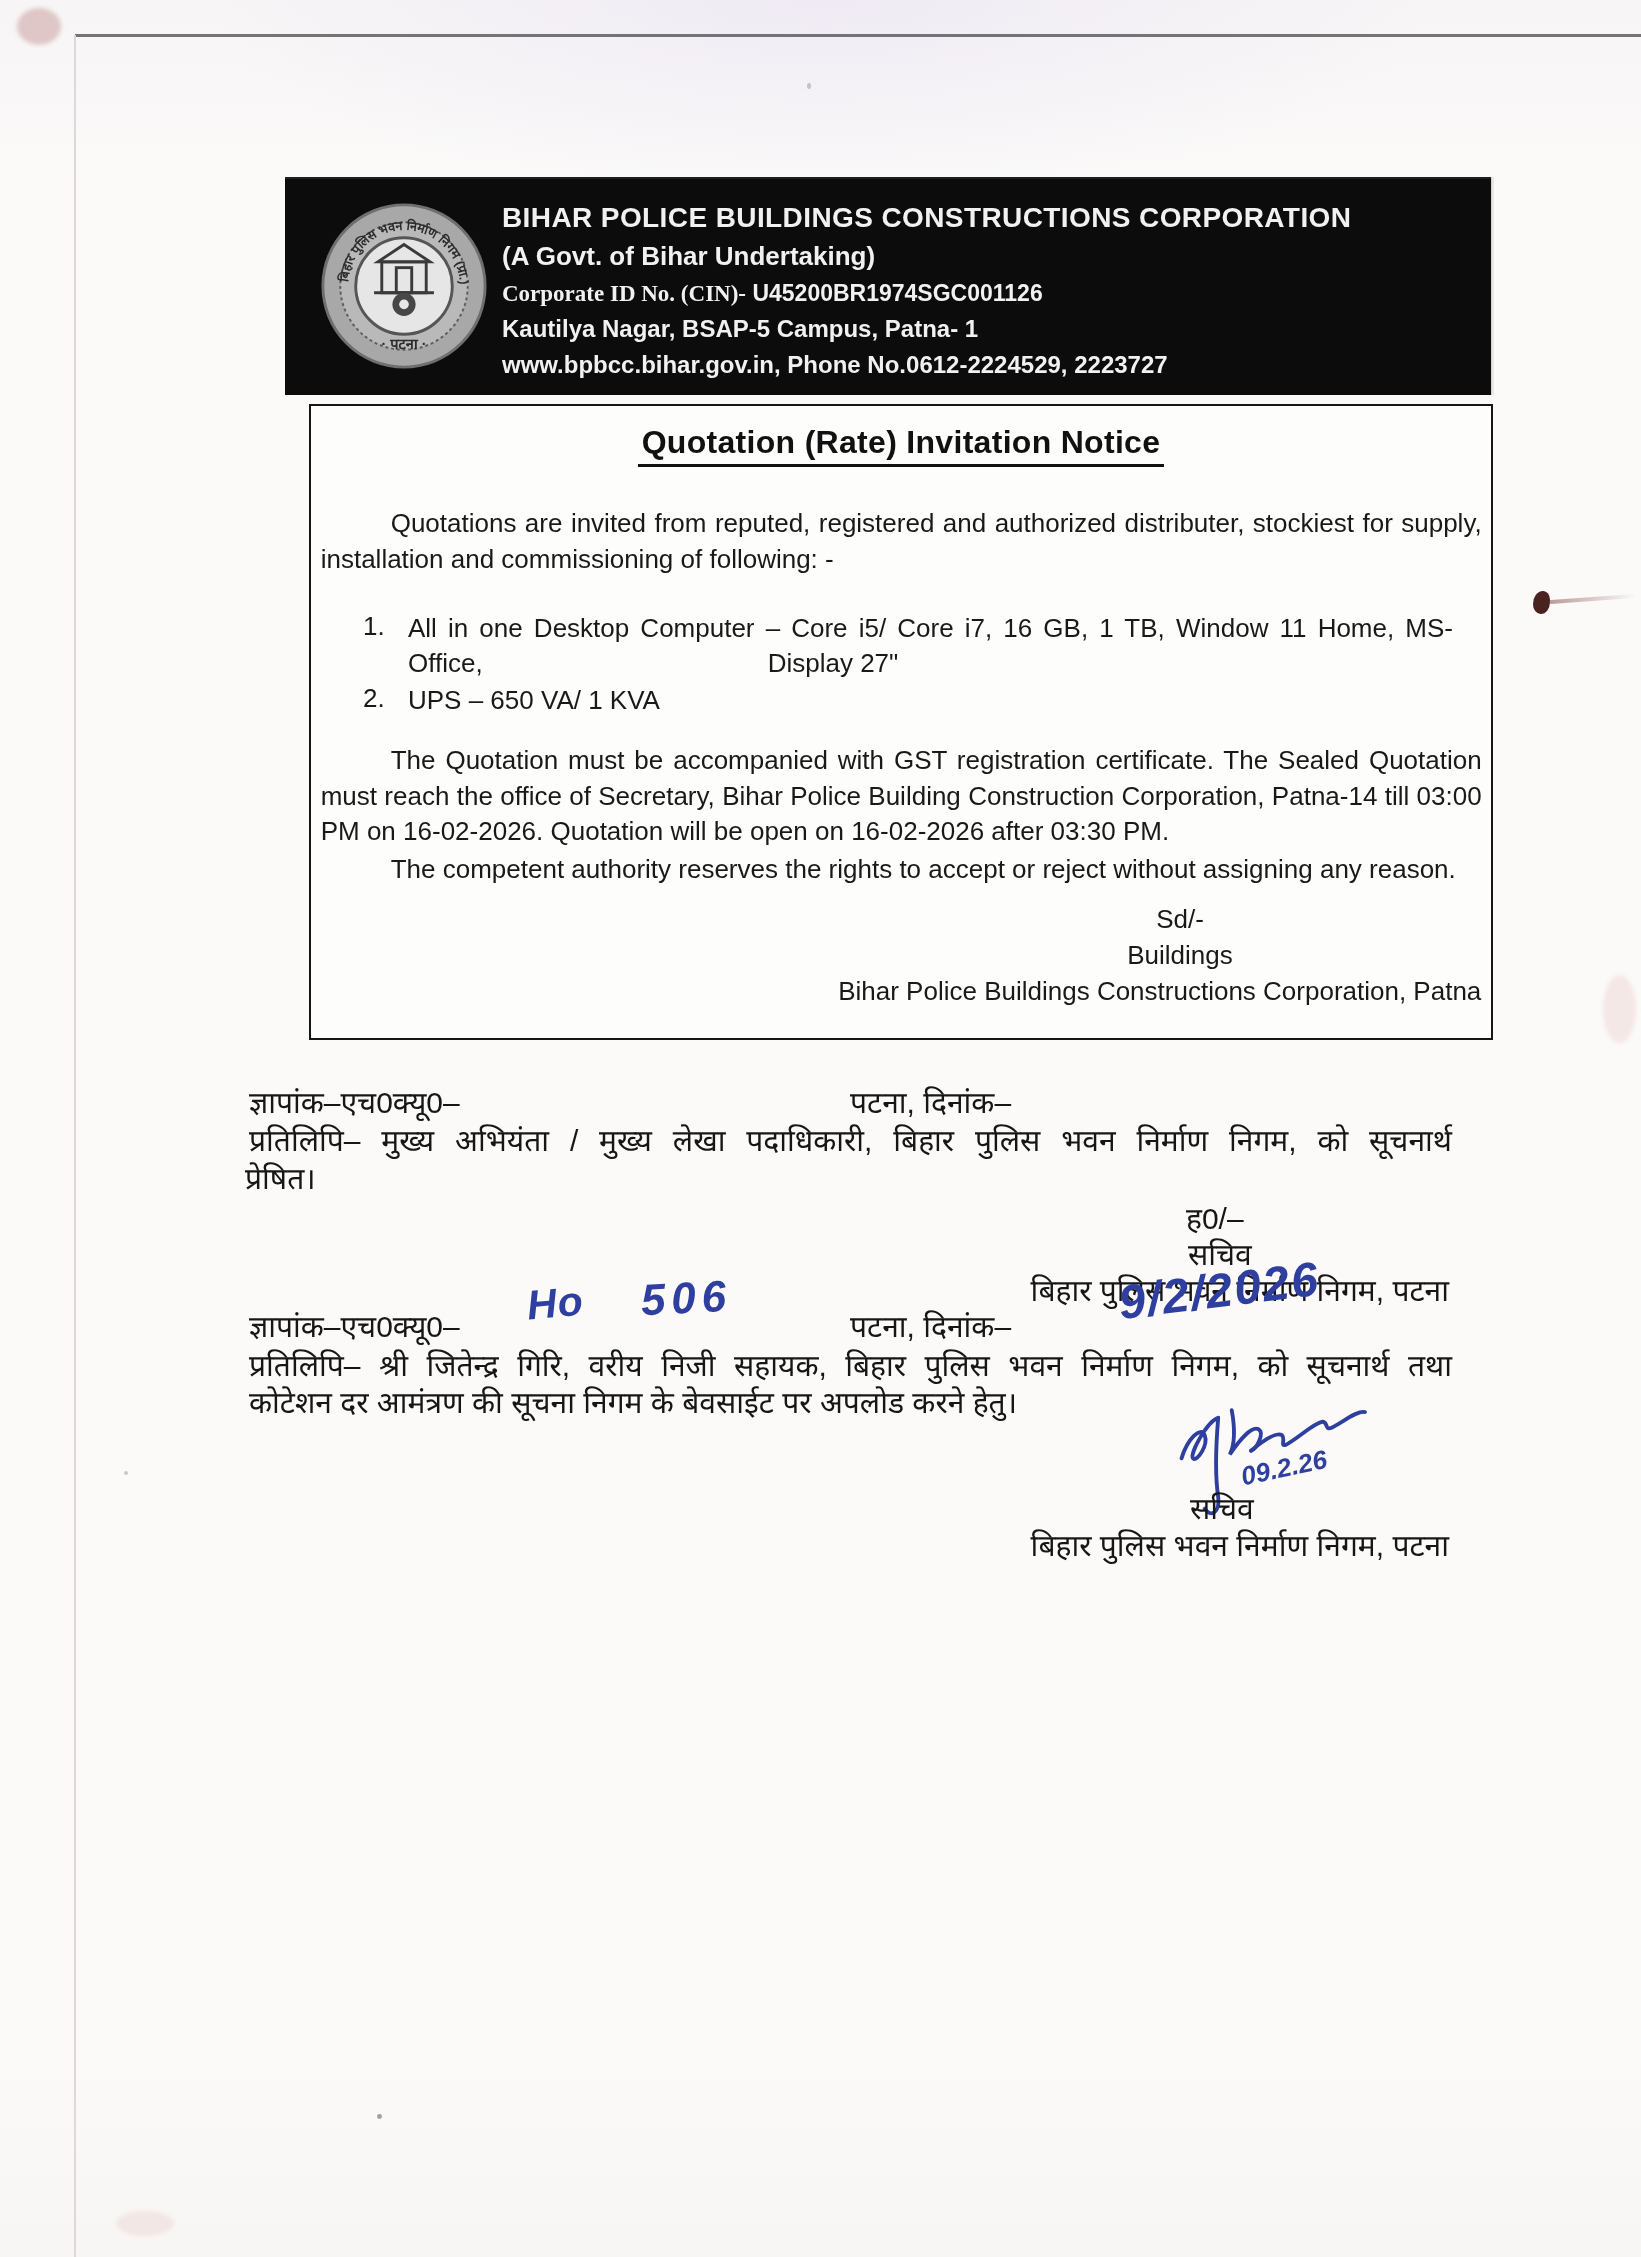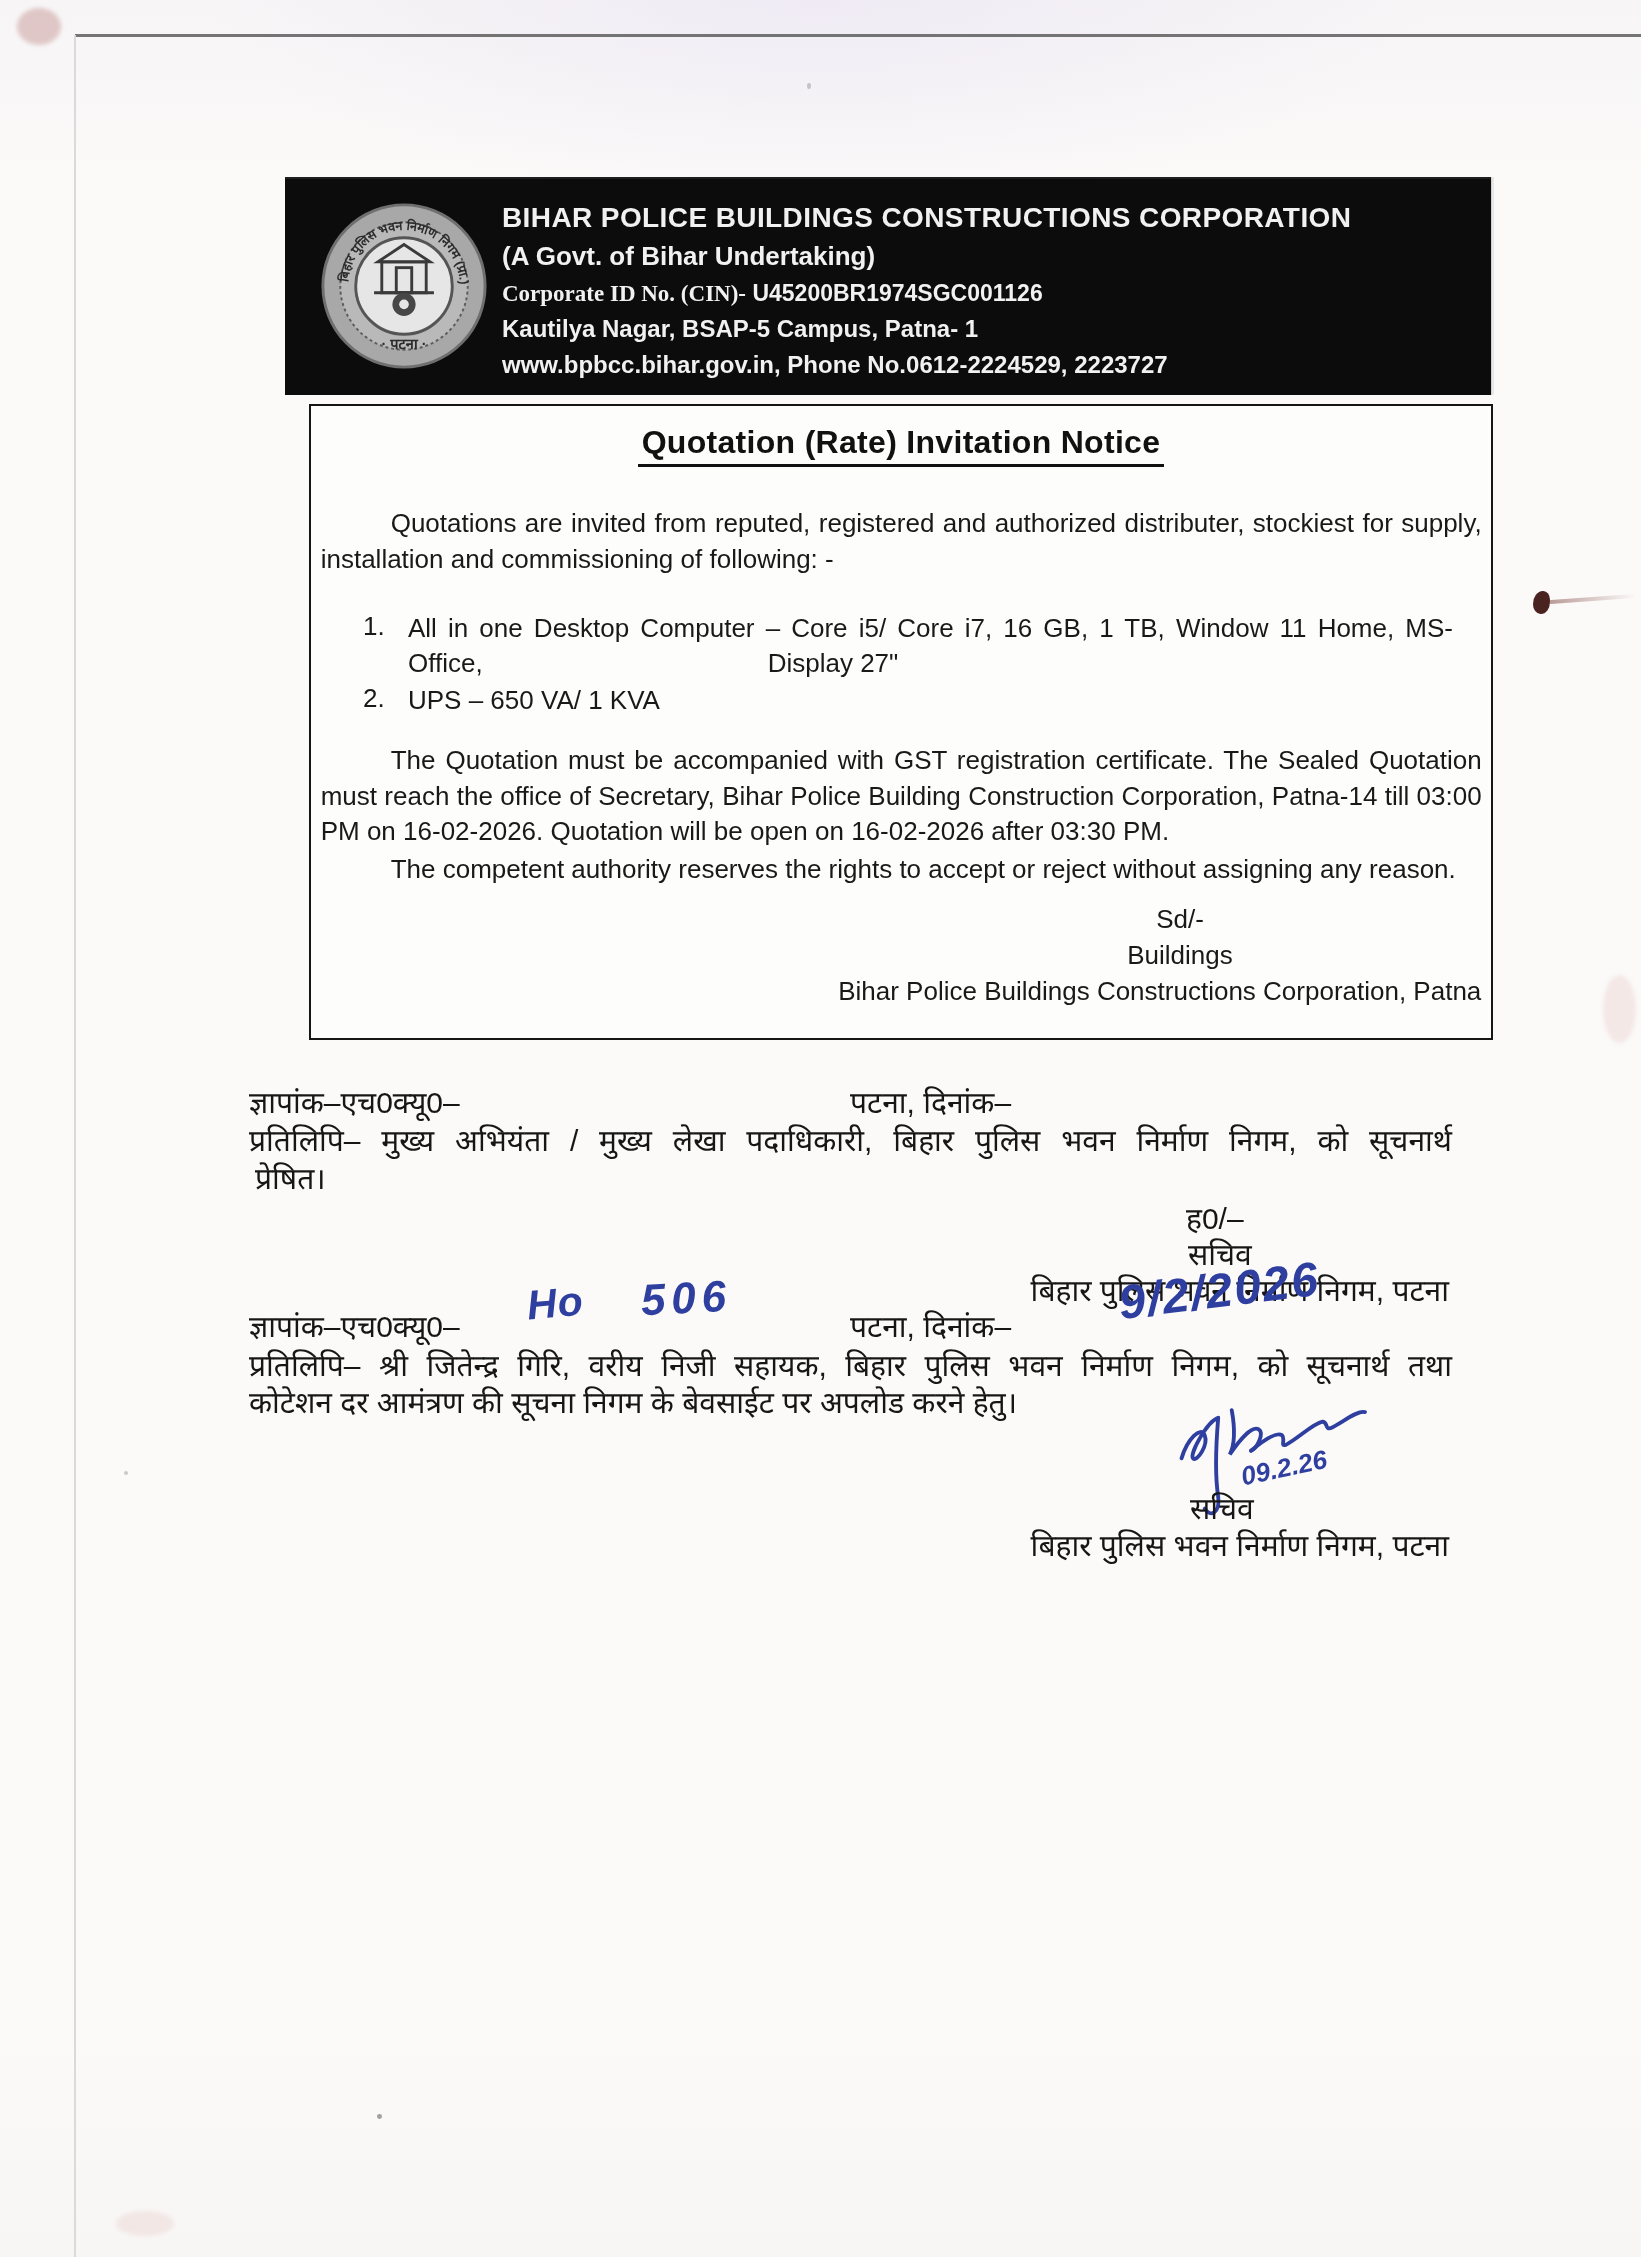--- a/index.html
+++ b/index.html
@@ -129,21 +129,21 @@
   <div class="body-line" style="left:9.7px;top:446px;text-indent:70px;">The competent authority reserves the rights to accept or reject without assigning any reason.</div>
 
   <div class="sig-block" style="left:676px;top:498px;width:386px;text-align:center;">Sd/-</div>
   <div class="sig-block" style="left:676px;top:534px;width:386px;text-align:center;">Buildings</div>
   <div class="sig-block" style="right:9.7px;top:570px;width:734px;text-align:right;">Bihar Police Buildings Constructions Corporation, Patna</div>
 </div>
 
 <div class="abs hindi" style="left:249px;top:1081px;">ज्ञापांक–एच0क्यू0–</div>
 <div class="abs hindi" style="left:850px;top:1081px;">पटना, दिनांक–</div>
 <div class="abs hindi hjust" style="left:249px;top:1119px;width:1203px;">प्रतिलिपि– मुख्य अभियंता / मुख्य लेखा पदाधिकारी, बिहार पुलिस भवन निर्माण निगम, को सूचनार्थ</div>
-<div class="abs hindi" style="left:255px;top:1157px;">प्रेषित।</div>
+<div class="abs hindi" style="left:245px;top:1157px;">प्रेषित।</div>
 <div class="abs hindi" style="left:1186px;top:1197px;">ह0/–</div>
 <div class="abs hindi" style="left:1188px;top:1233px;">सचिव</div>
 <div class="abs hindi" style="left:966px;top:1269px;width:483px;text-align:right;">बिहार पुलिस भवन निर्माण निगम, पटना</div>
 
 <div class="abs hindi" style="left:249px;top:1305px;">ज्ञापांक–एच0क्यू0–</div>
 <div class="abs hw hw-ho">Ho</div>
 <div class="abs hw hw-506">506</div>
 <div class="abs hindi" style="left:850px;top:1305px;">पटना, दिनांक–</div>
 <div class="abs hw hw-date">9/2/2026</div>
 <div class="abs hindi hjust" style="left:249px;top:1344px;width:1203px;">प्रतिलिपि– श्री जितेन्द्र गिरि, वरीय निजी सहायक, बिहार पुलिस भवन निर्माण निगम, को सूचनार्थ तथा</div>

